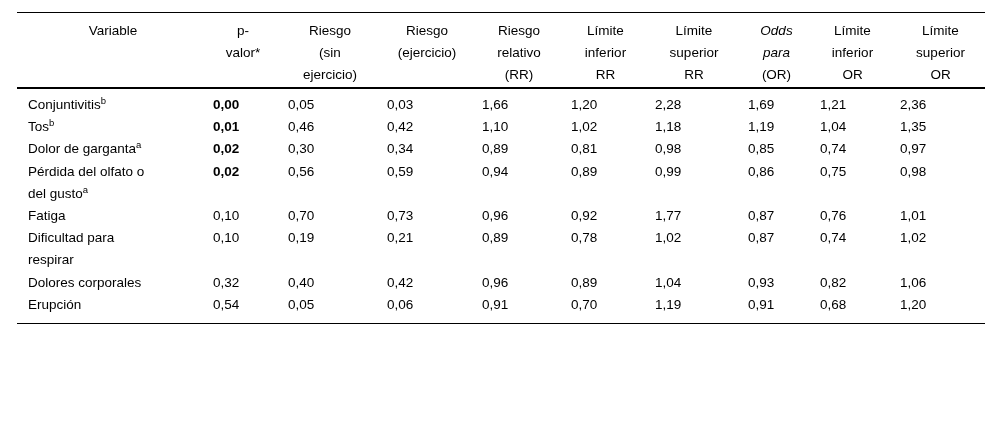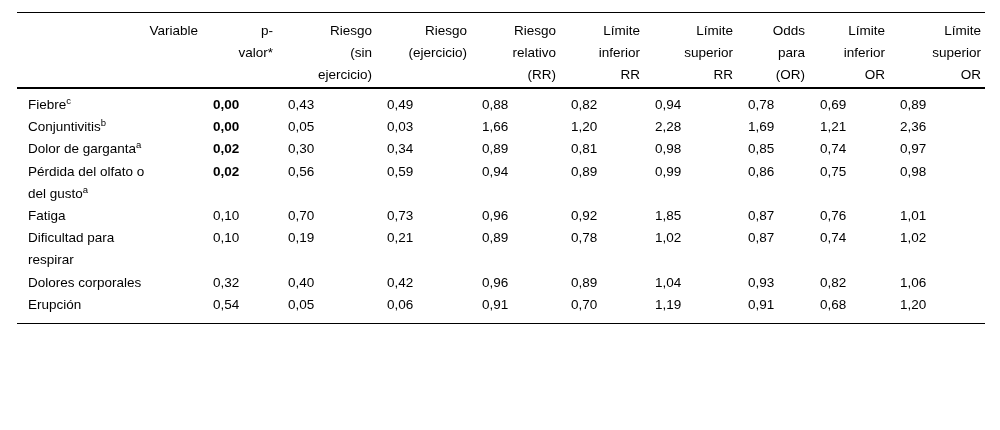--- a/index.html
+++ b/index.html
@@ -20,41 +20,41 @@
     width: 968px;
   }
   table.results {
     border-collapse: collapse;
     table-layout: fixed;
     width: 968px;
     border-top: 1.5px solid #000;
     border-bottom: 1.5px solid #000;
   }
   table.results thead th {
-    text-align: right;
+    text-align: center;
     vertical-align: top;
     font-weight: normal;
     padding: 7px 4px 1px 11px;
     line-height: 22px;
     border-bottom: 2px solid #000;
     overflow: hidden;
     white-space: nowrap;
   }
   table.results tbody td {
     text-align: left;
     vertical-align: top;
     padding: 0 4px 0 11px;
     line-height: 22.2px;
     overflow: hidden;
   }
   table.results tbody tr:first-child td { padding-top: 5px; }
   table.results tbody tr:last-child td { padding-bottom: 7px; }
   td.bold { font-weight: bold; }
   .hdr-line { display: block; }
-  .hdr-line.italic { }
+  .hdr-line.italic { font-style: italic; }
   sup {
     font-size: 9.5px;
     vertical-align: super;
     line-height: 0;
   }
 </style>
 </head>
 <body>
 
 <div class="table-wrap">
@@ -117,48 +117,48 @@
           <th>
             <span class="hdr-line">Límite</span>
             <span class="hdr-line">superior</span>
             <span class="hdr-line">OR</span>
           </th>
         </tr>
     </thead>
     <tbody id="table-body">
         <tr>
           <td>
-            <div>Fiebre<sup>c</sup></div>
-          </td>
-          <td class="bold">0,00</td>
-          <td>0,43</td>
-          <td>0,49</td>
-          <td>0,88</td>
-          <td>0,82</td>
-          <td>0,94</td>
-          <td>0,78</td>
-          <td>0,69</td>
-          <td>0,89</td>
-        </tr>
-        <tr>
-          <td>
             <div>Conjuntivitis<sup>b</sup></div>
           </td>
           <td class="bold">0,00</td>
           <td>0,05</td>
           <td>0,03</td>
           <td>1,66</td>
           <td>1,20</td>
           <td>2,28</td>
           <td>1,69</td>
           <td>1,21</td>
           <td>2,36</td>
         </tr>
         <tr>
           <td>
+            <div>Tos<sup>b</sup></div>
+          </td>
+          <td class="bold">0,01</td>
+          <td>0,46</td>
+          <td>0,42</td>
+          <td>1,10</td>
+          <td>1,02</td>
+          <td>1,18</td>
+          <td>1,19</td>
+          <td>1,04</td>
+          <td>1,35</td>
+        </tr>
+        <tr>
+          <td>
             <div>Dolor de garganta<sup>a</sup></div>
           </td>
           <td class="bold">0,02</td>
           <td>0,30</td>
           <td>0,34</td>
           <td>0,89</td>
           <td>0,81</td>
           <td>0,98</td>
           <td>0,85</td>
           <td>0,74</td>
@@ -181,21 +181,21 @@
         </tr>
         <tr>
           <td>
             <div>Fatiga</div>
           </td>
           <td>0,10</td>
           <td>0,70</td>
           <td>0,73</td>
           <td>0,96</td>
           <td>0,92</td>
-          <td>1,85</td>
+          <td>1,77</td>
           <td>0,87</td>
           <td>0,76</td>
           <td>1,01</td>
         </tr>
         <tr>
           <td>
             <div>Dificultad para</div>
             <div>respirar</div>
           </td>
           <td>0,10</td>

